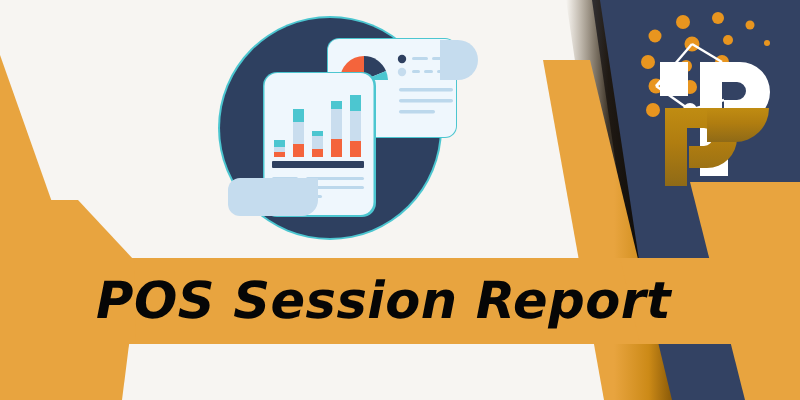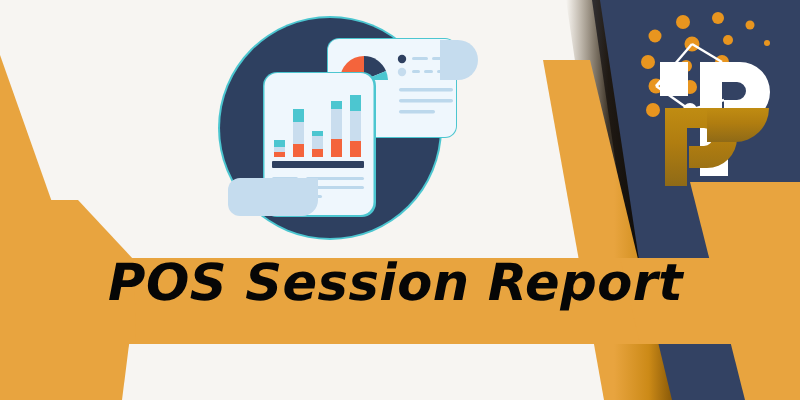--- a/index.html
+++ b/index.html
@@ -18,25 +18,26 @@
   #banner svg.layer {
     position: absolute;
     left: 0;
     top: 0;
     width: 800px;
     height: 400px;
   }
   
   #title-wrap {
     position: absolute;
-    left: 12px;
+    left: 0;
     top: 258px;
     width: 720px;
     height: 86px;
     display: flex;
+    align-items: center;
     pointer-events: none;
   }
   #banner-title {
     margin: 0;
     padding-left: 96px;
     font-family: "DejaVu Sans", sans-serif;
     font-style: italic;
     font-weight: 700;
     font-size: 51px;
     letter-spacing: 0.5px;

